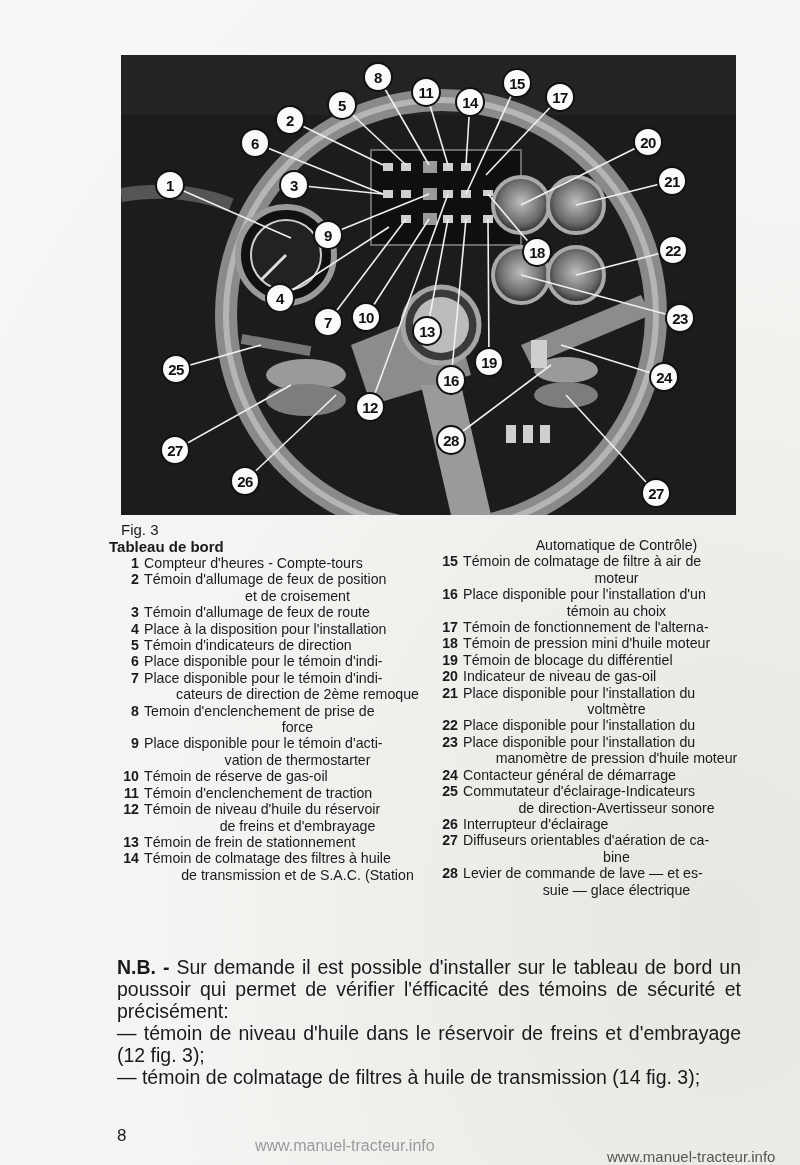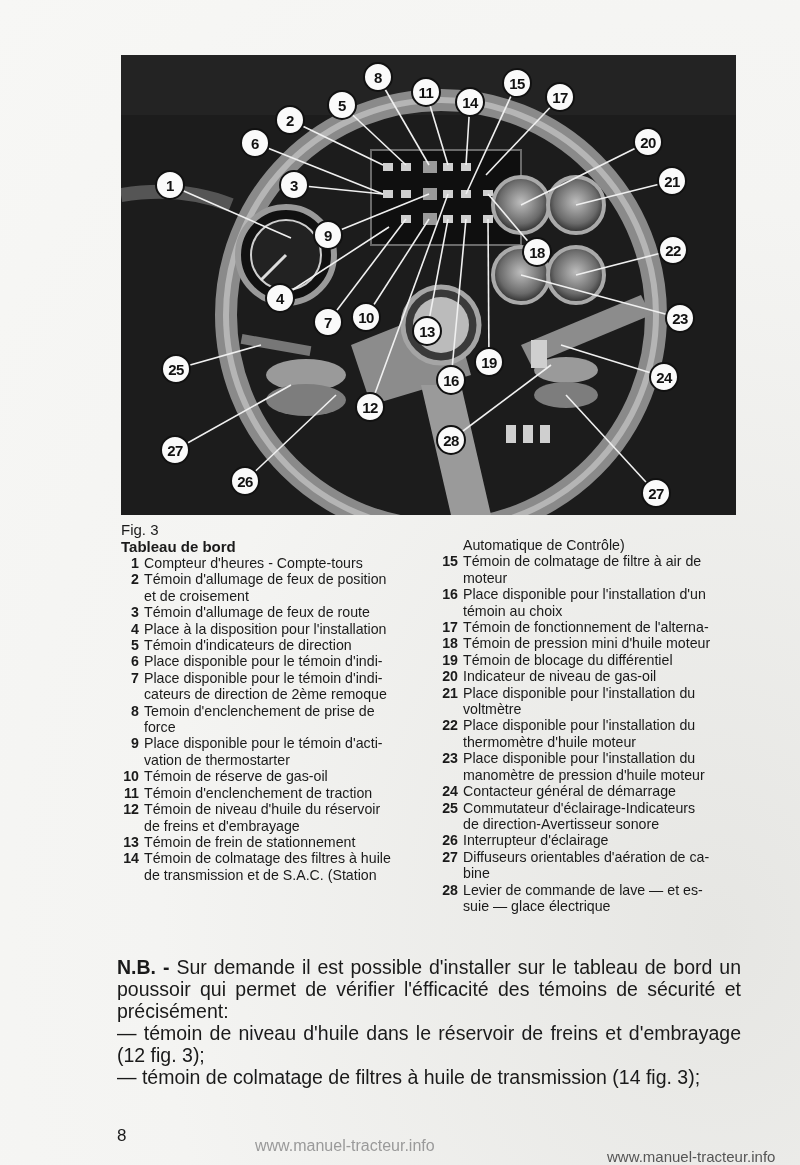--- a/index.html
+++ b/index.html
@@ -2,29 +2,29 @@
 <html><head>
 <meta charset="utf-8">
 <style>
   html,body{margin:0;padding:0;}
   body{width:800px;height:1165px;background:#f4f4f2;position:relative;overflow:hidden;font-family:"Liberation Sans",sans-serif;color:#1a1a1a;}
   .page-bg{position:absolute;inset:0;background:radial-gradient(ellipse at 90% 80%, #e6e6e3 0%, #f4f4f2 55%, #f7f7f5 100%);}
   .figure{position:absolute;left:121px;top:55px;width:615px;height:460px;background:#1b1b1b;overflow:hidden;}
   .figure svg{position:absolute;left:0;top:0;}
   .callout{position:absolute;width:30px;height:30px;margin-left:-15px;margin-top:-15px;border-radius:50%;background:#fafafa;border:2px solid #111;box-sizing:border-box;display:flex;align-items:center;justify-content:center;font-family:"Liberation Sans",sans-serif;font-size:15px;font-weight:bold;color:#111;letter-spacing:-0.5px;}
   .fig-label{position:absolute;left:121px;top:521px;font-size:15px;}
-  .fig-title{position:absolute;left:121px;top:538px;font-size:15px;font-weight:bold;}
+  .fig-title{position:absolute;left:109px;top:538px;font-size:15px;font-weight:bold;}
   .legend-col{position:absolute;top:555px;width:330px;font-size:14.2px;line-height:16.4px;}
   .legend-col.left{left:121px;top:555px;}
   .legend-col.right{left:440px;top:537px;}
   .legend-item{display:flex;}
   .legend-num{width:18px;flex:0 0 18px;text-align:right;font-weight:bold;margin-right:5px;}
   .legend-col.right .legend-num{width:18px;}
   .legend-text{flex:1;text-align:justify;}
-  .legend-cont{padding-left:23px;}
+  .legend-cont{padding-left:23px;text-align:center;}
   .nb{position:absolute;left:117px;top:956px;width:624px;font-size:19.5px;line-height:22px;text-align:justify;}
   .nb b{font-weight:bold;}
   .nb-line{display:block;}
   .page-num{position:absolute;left:117px;top:1126px;font-size:17px;}
   .watermark1{position:absolute;left:255px;top:1137px;font-size:16px;color:#9a9a9a;}
   .watermark2{position:absolute;left:607px;top:1148px;font-size:15px;color:#555;}
 </style>
 </head>
 <body>
 
@@ -256,21 +256,20 @@
       </div>
       <div class="legend-item">
         <span class="legend-num">21</span>
         <span class="legend-text">Place disponible pour l'installation du</span>
       </div>
       <div class="legend-cont">voltmètre</div>
       <div class="legend-item">
         <span class="legend-num">22</span>
         <span class="legend-text">Place disponible pour l'installation du</span>
       </div>
-      <div class="legend-cont">thermomètre d'huile moteur</div>
       <div class="legend-item">
         <span class="legend-num">23</span>
         <span class="legend-text">Place disponible pour l'installation du</span>
       </div>
       <div class="legend-cont">manomètre de pression d'huile moteur</div>
       <div class="legend-item">
         <span class="legend-num">24</span>
         <span class="legend-text">Contacteur général de démarrage</span>
       </div>
       <div class="legend-item">

